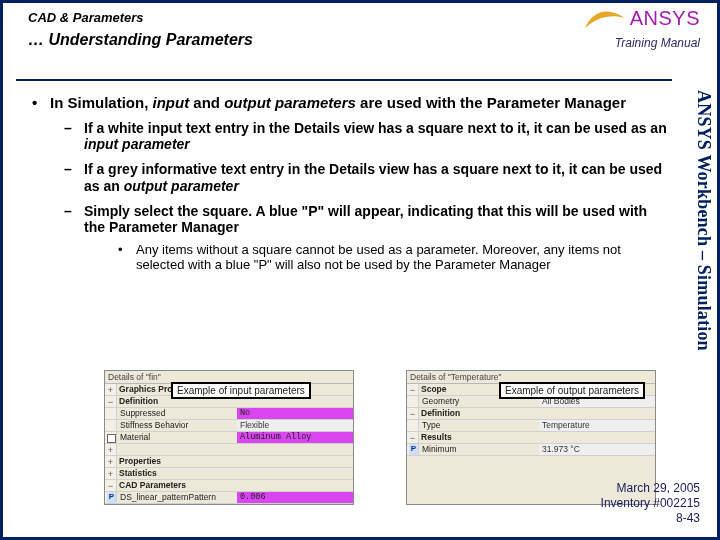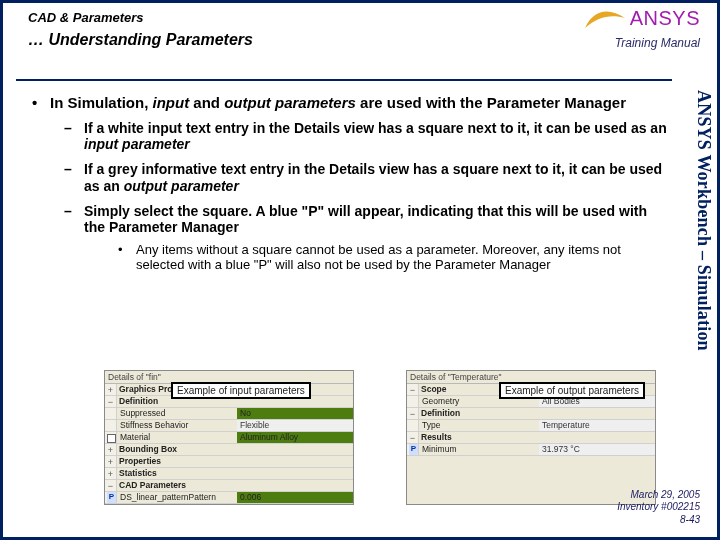--- a/index.html
+++ b/index.html
@@ -165,38 +165,37 @@
     position: absolute;
     left: 2px; top: 0;
     width: 9px; height: 11px;
     font-size: 8px;
     font-weight: bold;
     text-align: center;
     color: #003399;
     background: #d0deff;
     border-radius: 1px;
   }
-  .drow.kv .val.white { background:#4d7c0f; }
+  .drow.kv .val.white { background:#d946ef;font-family:Liberation Mono, monospace; }
   .drow.kv .val.grey  { background:#efefef; color:#333; }
   .callout {
     position: absolute;
     border: 2px solid #000;
     background: #fff;
     font-size: 10px;
     padding: 1px 4px;
     white-space: nowrap;
     z-index: 5;
   }
   .footer {
     position: absolute;
     right: 20px;
     bottom: 14px;
     text-align: right;
-    font-style: italic;
-    font-size: 10px;
+    font-size: 12px;
     color: #1a1a60;
     line-height: 1.25;
   }
 </style>
 </head>
 <body>
 
 <div class="frame"></div>
 
 <div class="header">
@@ -264,21 +263,20 @@
         <div class="lab">Stiffness Behavior</div>
         <div class="val grey">Flexible</div>
       </div>
     <div class="drow kv">
         <div class="sq box"></div>
         <div class="lab">Material</div>
         <div class="val white">Aluminum Alloy</div>
       </div>
     <div class="drow cat">
         <div class="tog">+</div>
-        <div class="lab">Bounding Box</div>
       </div>
     <div class="drow cat">
         <div class="tog">+</div>
         <div class="lab">Properties</div>
       </div>
     <div class="drow cat">
         <div class="tog">+</div>
         <div class="lab">Statistics</div>
       </div>
     <div class="drow cat">

